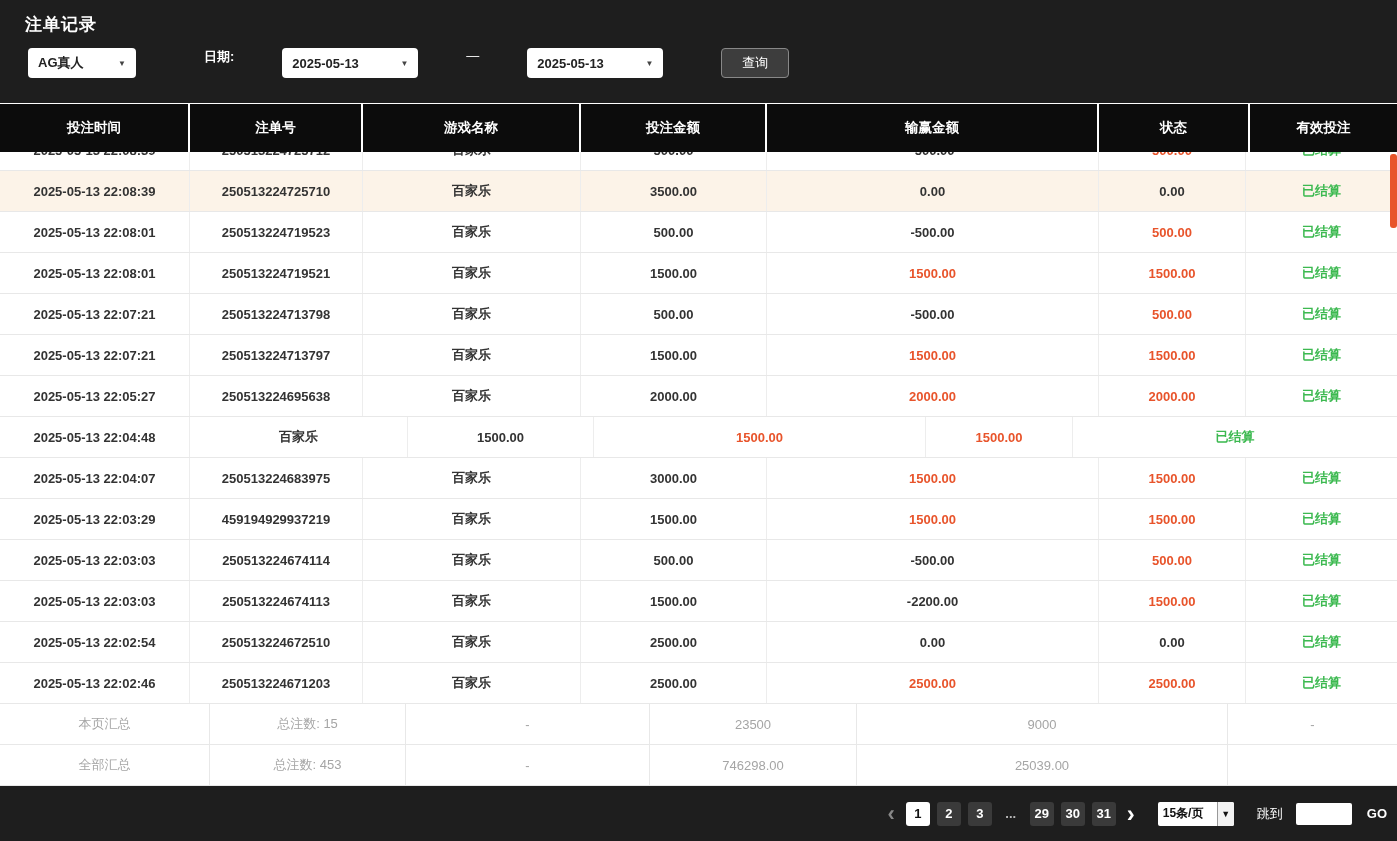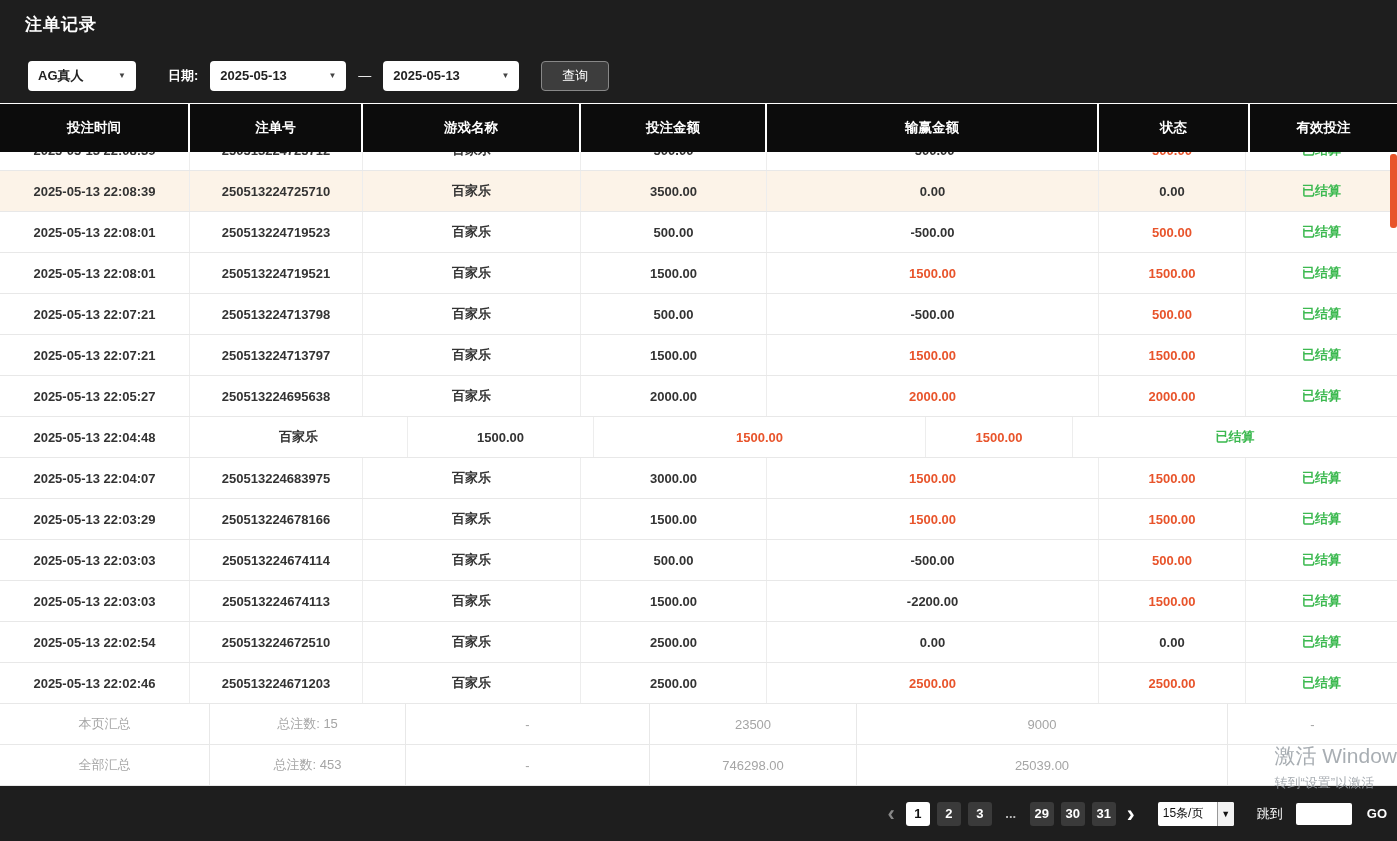--- a/index.html
+++ b/index.html
@@ -5,21 +5,21 @@
   * { margin:0; padding:0; box-sizing:border-box; }
   html,body { width:100%; height:100%; }
   body { font-family:"Liberation Sans","DejaVu Sans",sans-serif; background:#1e1e1e; }
   .app { width:1397px; height:841px; background:#1e1e1e; position:relative; overflow:hidden; }
 
   
   .titlebar { height:48px; display:flex; align-items:center; padding:0 25px; }
   .titlebar h1 { color:#ffffff; font-size:17px; font-weight:bold; letter-spacing:1px; }
 
   
-  .filterbar { height:55px; display:flex; align-items:center; padding:0 28px; }
+  .filterbar { height:55px; display:flex; padding:0 28px;gap:36px; }
   .selbox { background:#fff; border-radius:4px; height:30px; display:flex; align-items:center;
             justify-content:space-between; padding:0 10px; font-size:13px; font-weight:bold;
             color:#222; cursor:pointer; }
   .platform { width:108px; }
   .datebox  { width:136px; }
   .caret { font-size:8px; color:#444; margin-left:8px; }
   .date-label { color:#fff; font-size:13px; font-weight:bold; margin-left:32px; margin-right:12px; }
   .dash { color:#fff; margin:0 12px; font-size:13px; }
   .query-btn { margin-left:22px; width:68px; height:30px; background:#3d3d3d; border:1px solid #888;
                border-radius:4px; color:#fff; font-size:13px; cursor:pointer; }
@@ -60,21 +60,21 @@
   .chev { font-size:22px; line-height:22px; color:#888; cursor:pointer; padding:0 4px;
           font-weight:bold; user-select:none; }
   .chev.next { color:#fff; font-size:24px; }
   .pg-btn { min-width:24px; height:24px; padding:0 4px; border-radius:3px; display:flex;
             align-items:center; justify-content:center; font-size:13px; font-weight:bold;
             color:#fff; background:#3a3a3a; cursor:pointer; }
   .pg-btn.active { background:#fff; color:#111; }
   .pg-btn.pg-ellipsis { background:transparent; color:#bbb; cursor:default; }
   .size-select { width:76px; height:24px; background:#fff; border-radius:2px; display:flex;
                  align-items:stretch; margin-left:12px; cursor:pointer; overflow:hidden; }
-  .size-select .txt { flex:1; font-size:12px; font-weight:normal; color:#111; display:flex;
+  .size-select .txt { flex:1; font-size:12px; font-weight:bold; color:#111; display:flex;
                       align-items:center; padding-left:5px; white-space:nowrap; }
   .size-select .dd { width:17px; display:flex; align-items:center; justify-content:center;
                      font-size:9px; color:#111; border-left:1px solid #999; background:#f2f2f2; }
   .jump-label { color:#fff; font-size:13px; margin-left:16px; }
   .jump-input { width:56px; height:22px; border:none; outline:none; background:#fff;
                 border-radius:2px; margin-left:6px; padding:0 5px; font-size:13px; }
   .go { color:#fff; font-weight:bold; font-size:13px; margin-left:8px; cursor:pointer; }
 
   
   .watermark { position:absolute; top:742px; right:0; text-align:left; color:#9aa0a6;
@@ -196,21 +196,21 @@
           <div class="td c1">2025-05-13 22:04:07</div>
           <div class="td c2">250513224683975</div>
           <div class="td c3">百家乐</div>
           <div class="td c4">3000.00</div>
           <div class="td c5 red">1500.00</div>
           <div class="td c6 red">1500.00</div>
           <div class="td c7 green">已结算</div>
         </div>
         <div class="trow">
           <div class="td c1">2025-05-13 22:03:29</div>
-          <div class="td c2">250513224678166</div>
+          <div class="td c2">459194929937219</div>
           <div class="td c3">百家乐</div>
           <div class="td c4">1500.00</div>
           <div class="td c5 red">1500.00</div>
           <div class="td c6 red">1500.00</div>
           <div class="td c7 green">已结算</div>
         </div>
         <div class="trow">
           <div class="td c1">2025-05-13 22:03:03</div>
           <div class="td c2">250513224674114</div>
           <div class="td c3">百家乐</div>
@@ -283,18 +283,14 @@
     <span class="chev next">›</span>
     <div class="size-select">
       <span class="txt">15条/页</span>
       <span class="dd">▼</span>
     </div>
     <span class="jump-label">跳到</span>
     <input class="jump-input" value="" style="">
     <span class="go">GO</span>
   </div>
 
-  <div class="watermark">
-    <div class="wm1">激活 Window</div>
-    <div class="wm2">转到“设置”以激活</div>
-  </div>
 
 </div>
 
 </body></html>

